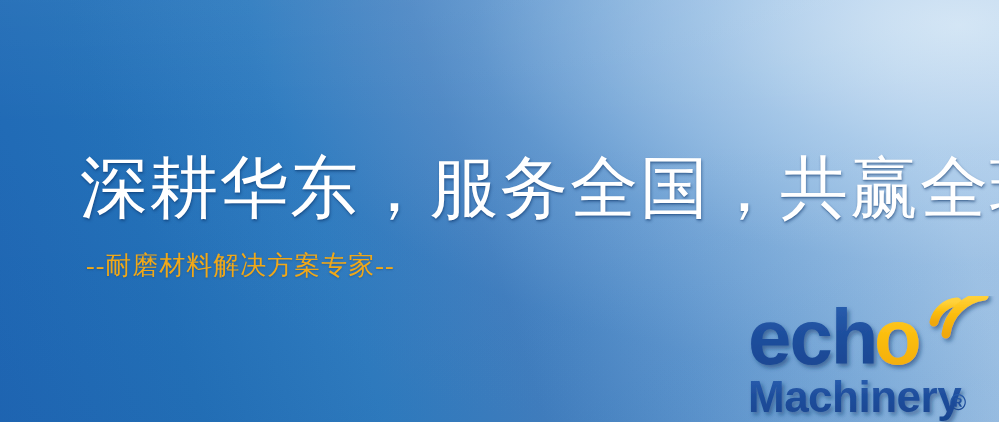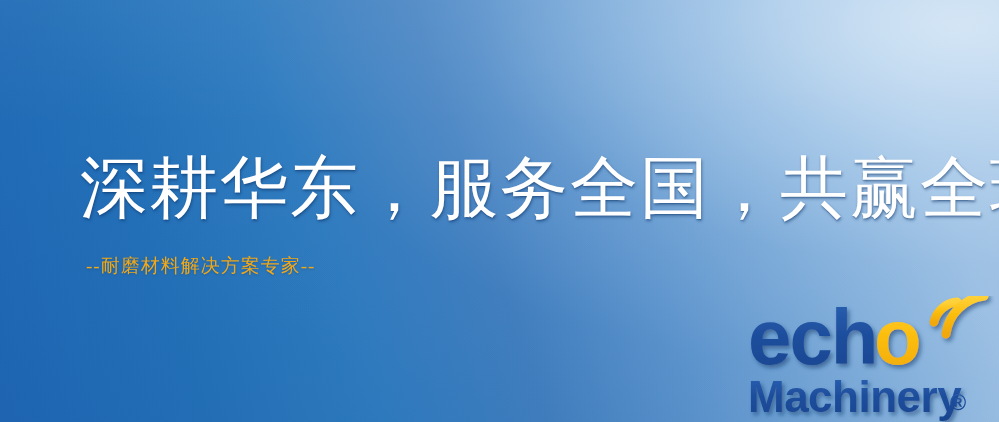--- a/index.html
+++ b/index.html
@@ -77,21 +77,21 @@
     white-space: nowrap;
     text-shadow:
        1px 2px 3px rgba(10,52,105,0.45),
        0 1px 1px rgba(10,52,105,0.30);
   }
 
   #subtitle {
     margin-top: 16px;
     margin-left: 6px;
     font-family: "Liberation Serif", "DejaVu Serif", serif;
-    font-size: 19px;
+    font-size: 26px;
     line-height: 32px;
     color: #f0a818;
     letter-spacing: 1px;
     white-space: nowrap;
     text-shadow: 0 1px 2px rgba(20,60,110,0.35);
   }
 
   
   #logo {
     position: absolute;

